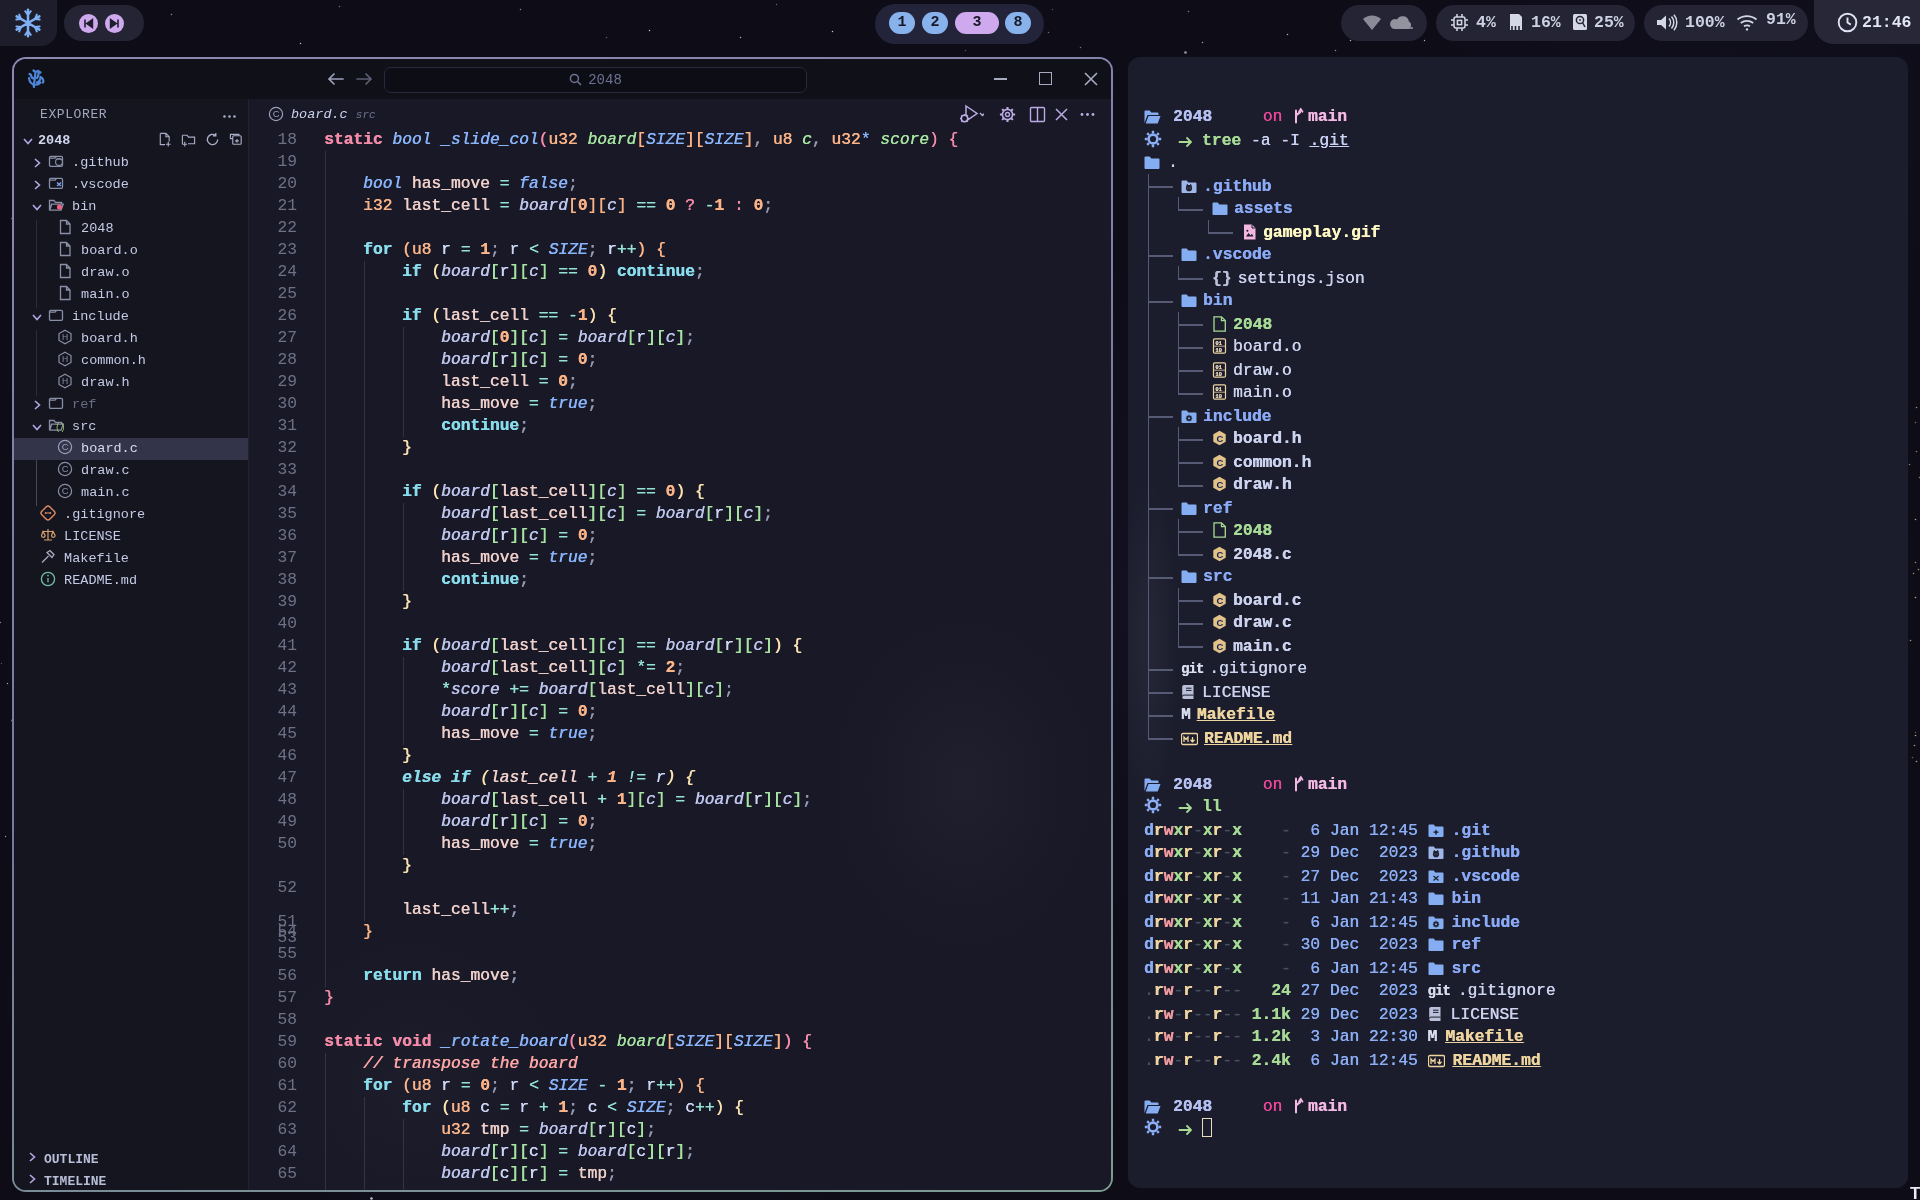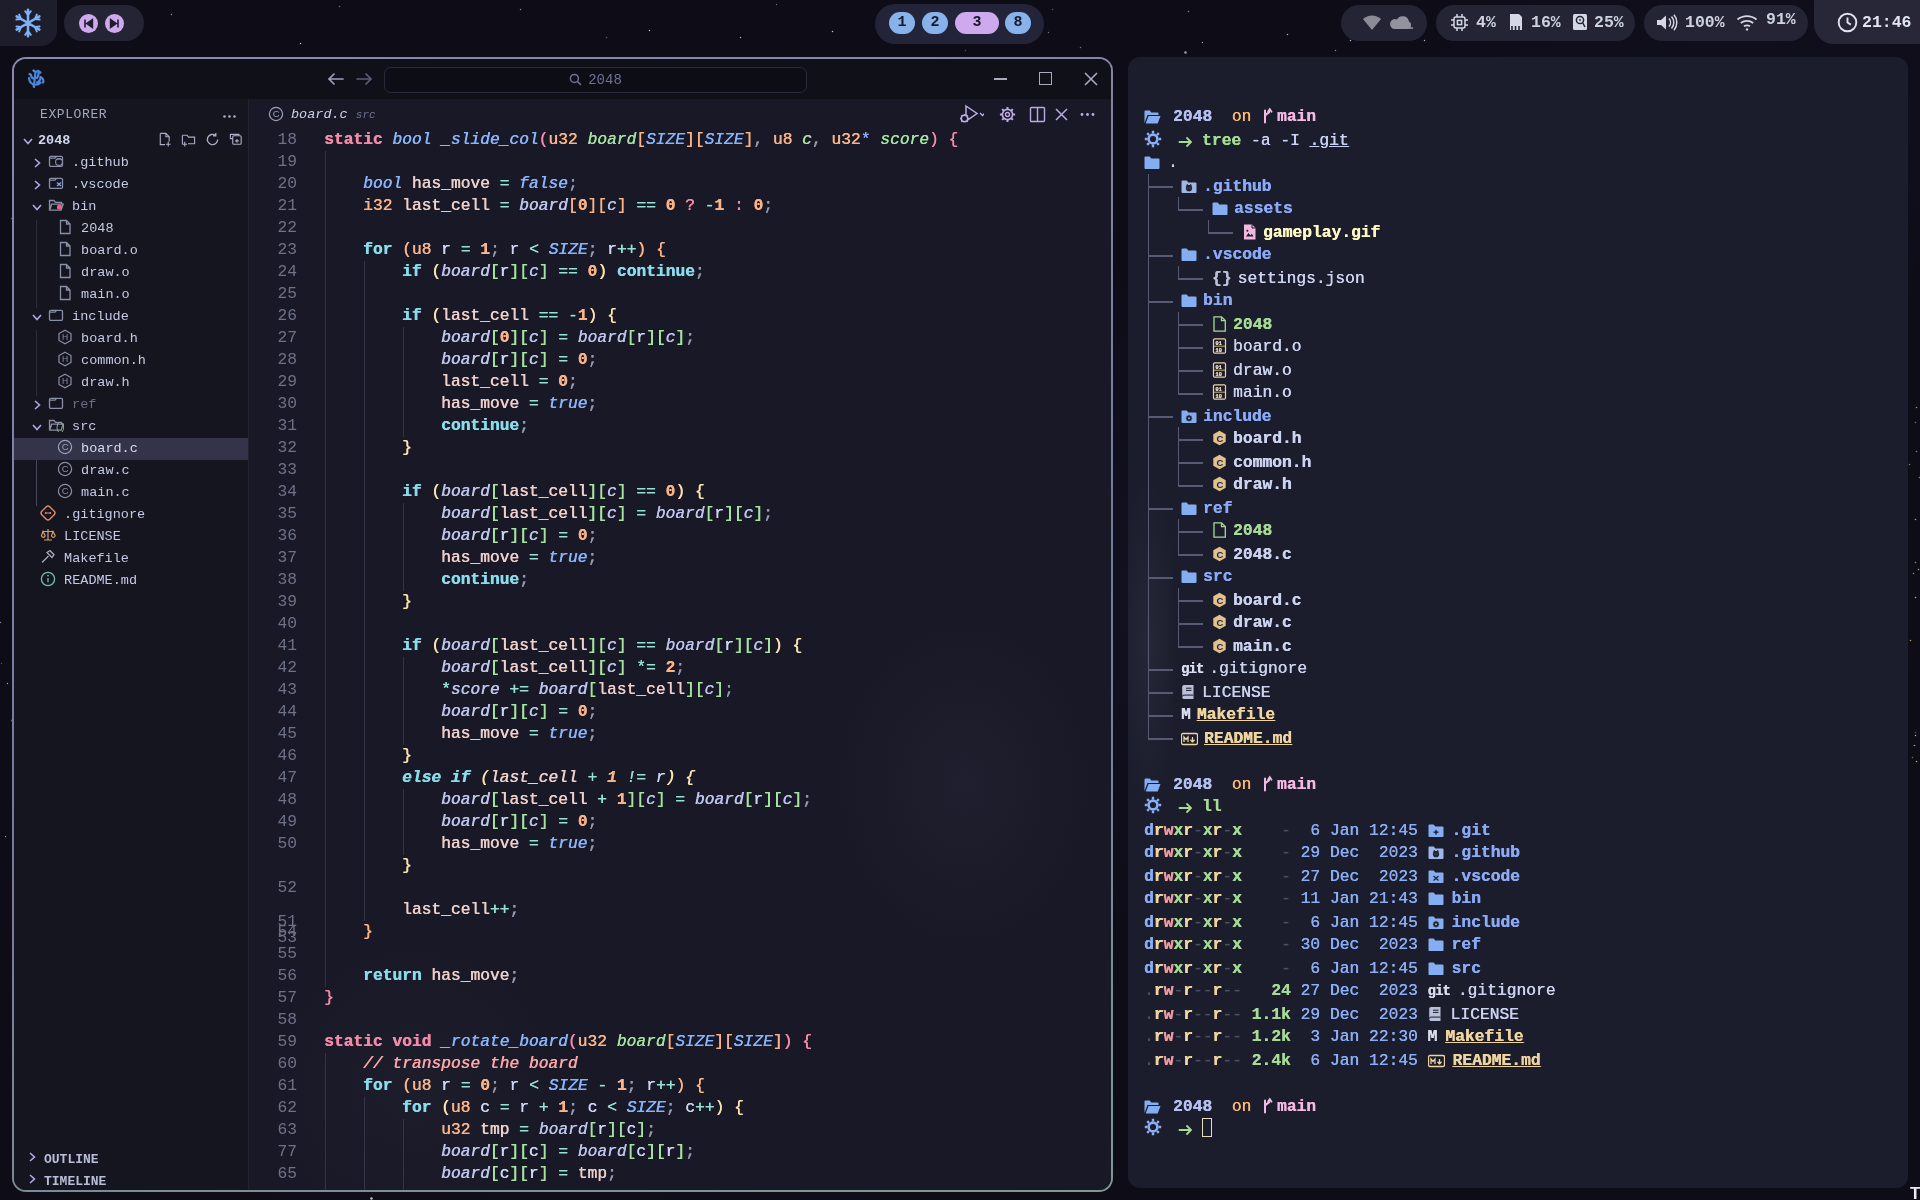--- a/index.html
+++ b/index.html
@@ -286,21 +286,21 @@
 .pnk { color:#f4b8e4; font-weight:700; }
 .ylw { color:#eed49f; font-weight:700; text-decoration:underline; }
 .dte { color:#8aadf4; }
 .prm_d { color:#8aadf4; font-weight:700; }
 .prm_r { color:#eed49f; font-weight:700; }
 .prm_w { color:#ee99a0; font-weight:700; }
 .prm_x { color:#a6da95; font-weight:700; }
 .prm_n { color:#494d64; }
 .sz { color:#a6da95; font-weight:700; }
 .p2048 { color:#b5c1f1; font-weight:700; }
-.pon { color:#fdba74; }
+.pon { color:#ec4899;padding-left:31px; }
 .cmd { color:#a6da95; font-weight:700; }
 .arg { color:#cad3f5; }
 .und { text-decoration:underline; }
 </style></head>
 <body>
 <div class="stars"></div>
 
 <div class="logoBox"></div>
 <div class="abs" style="left:13px;top:8px;"><svg width="30" height="30" viewBox="0 0 30 30" fill="none" stroke="#7fb0f5" stroke-width="2.5" stroke-linecap="round">
       <path d="M15 15 L15.0 1.8 M15 15 L15.0 28.2 M15 15 L26.4 8.4 M15 15 L3.6 21.6 M15 15 L3.6 8.4 M15 15 L26.4 21.6"></path>
@@ -588,21 +588,21 @@
 <div class="gl" style="top:862px;left:0;width:283px;">54</div>
 <div class="gl" style="top:884px;left:0;width:283px;">55</div>
 <div class="gl" style="top:906px;left:0;width:283px;">56</div>
 <div class="gl" style="top:928px;left:0;width:283px;">57</div>
 <div class="gl" style="top:950px;left:0;width:283px;">58</div>
 <div class="gl" style="top:972px;left:0;width:283px;">59</div>
 <div class="gl" style="top:994px;left:0;width:283px;">60</div>
 <div class="gl" style="top:1016px;left:0;width:283px;">61</div>
 <div class="gl" style="top:1038px;left:0;width:283px;">62</div>
 <div class="gl" style="top:1060px;left:0;width:283px;">63</div>
-<div class="gl" style="top:1082px;left:0;width:283px;">77</div>
+<div class="gl" style="top:1082px;left:0;width:283px;">64</div>
 <div class="gl" style="top:1104px;left:0;width:283px;">65</div>
 <div class="cl" style="top:70px;left:310px;"><span class="k">static</span> <span class="ti">bool</span> <span class="fn">_slide_col</span><span class="b0">(</span><span class="t">u32</span> <span class="pd">board</span><span class="b1">[</span><span class="cn">SIZE</span><span class="b1">]</span><span class="b1">[</span><span class="cn">SIZE</span><span class="b1">]</span><span class="q">,</span> <span class="t">u8</span> <span class="pd">c</span><span class="q">,</span> <span class="t">u32</span><span class="ob">*</span> <span class="pd">score</span><span class="b0">)</span> <span class="b0">{</span></div>
 <div class="cl" style="top:92px;left:310px;"></div>
 <div class="cl" style="top:114px;left:310px;">    <span class="ti">bool</span> <span class="vw">has_move</span> <span class="o">=</span> <span class="ti">false</span><span class="q">;</span></div>
 <div class="cl" style="top:136px;left:310px;">    <span class="t">i32</span> <span class="vw">last_cell</span> <span class="o">=</span> <span class="p">board</span><span class="b1">[</span><span class="n">0</span><span class="b1">]</span><span class="b1">[</span><span class="p">c</span><span class="b1">]</span> <span class="o">==</span> <span class="n">0</span> <span class="pk">?</span> <span class="o">-</span><span class="n">1</span> <span class="pk">:</span> <span class="n">0</span><span class="q">;</span></div>
 <div class="cl" style="top:158px;left:310px;"></div>
 <div class="cl" style="top:180px;left:310px;">    <span class="c">for</span> <span class="b1">(</span><span class="t">u8</span> <span class="v">r</span> <span class="o">=</span> <span class="n">1</span><span class="q">;</span> <span class="v">r</span> <span class="o">&lt;</span> <span class="cn">SIZE</span><span class="q">;</span> <span class="v">r</span><span class="o">++</span><span class="b1">)</span> <span class="b1">{</span></div>
 <div class="cl" style="top:202px;left:310px;">        <span class="c">if</span> <span class="b2">(</span><span class="p">board</span><span class="b3">[</span><span class="v">r</span><span class="b3">]</span><span class="b3">[</span><span class="p">c</span><span class="b3">]</span> <span class="o">==</span> <span class="n">0</span><span class="b2">)</span> <span class="c">continue</span><span class="q">;</span></div>
 <div class="cl" style="top:224px;left:310px;"></div>
 <div class="cl" style="top:246px;left:310px;">        <span class="c">if</span> <span class="b2">(</span><span class="vw">last_cell</span> <span class="o">==</span> <span class="o">-</span><span class="n">1</span><span class="b2">)</span> <span class="b2">{</span></div>

